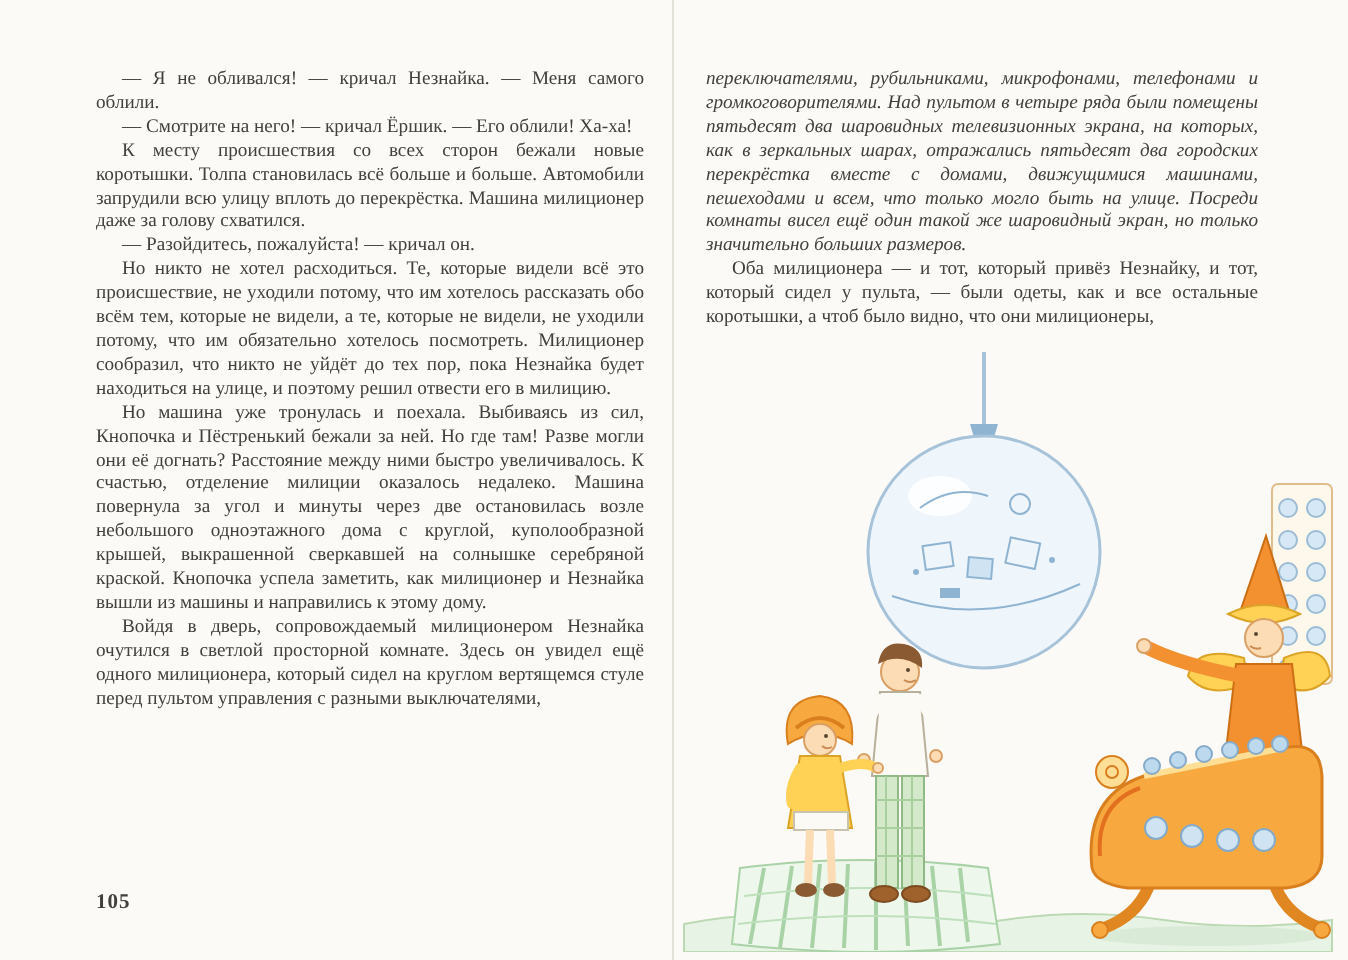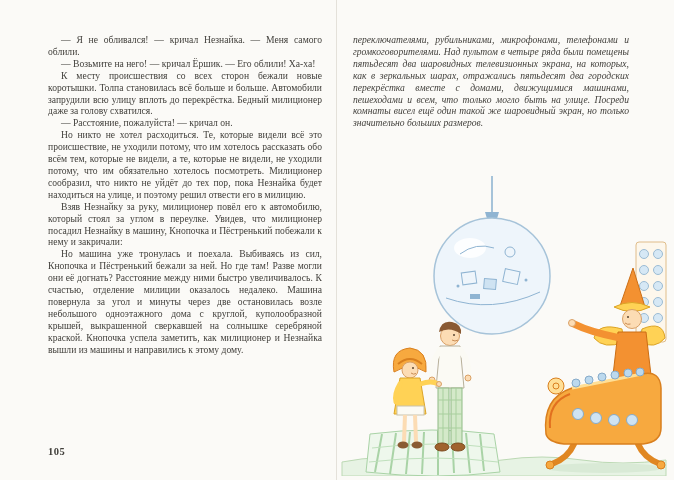--- a/index.html
+++ b/index.html
@@ -41,35 +41,36 @@
   }
 </style>
 </head>
 <body>
 
 <div class="spread">
 
   <div class="page page-left">
     <div class="text-col">
         <p>— Я не обливался! — кричал Незнайка. — Меня самого облили.</p>
-        <p>— Возьмите на него! — кричал Ёршик. — Его облили! Ха-ха!</p>
-        <p>К месту происшествия со всех сторон бежали новые коротышки. Толпа становилась всё больше и больше. Автомобили запрудили всю улицу вплоть до перекрёстка. Бедный милиционер даже за голову схватился.</p>
-        <p>— Расстояние, пожалуйста! — кричал он.</p>
+        <p>— Смотрите на него! — кричал Ёршик. — Его облили! Ха-ха!</p>
+        <p>К месту происшествия со всех сторон бежали новые коротышки. Толпа становилась всё больше и больше. Автомобили запрудили всю улицу вплоть до перекрёстка. Машина милиционер даже за голову схватился.</p>
+        <p>— Разойдитесь, пожалуйста! — кричал он.</p>
         <p>Но никто не хотел расходиться. Те, которые видели всё это происшествие, не уходили потому, что им хотелось рассказать обо всём тем, которые не видели, а те, которые не видели, не уходили потому, что им обязательно хотелось посмотреть. Милиционер сообразил, что никто не уйдёт до тех пор, пока Незнайка будет находиться на улице, и поэтому решил отвести его в милицию.</p>
-        <p>Взяв Незнайку за руку, милиционер повёл его к автомобилю, который стоял за углом в переулке. Увидев, что милиционер посадил Незнайку в машину, Кнопочка и Пёстренький побежали к нему и закричали:</p>
         <p>Но машина уже тронулась и поехала. Выбиваясь из сил, Кнопочка и Пёстренький бежали за ней. Но где там! Разве могли они её догнать? Расстояние между ними быстро увеличивалось. К счастью, отделение милиции оказалось недалеко. Машина повернула за угол и минуты через две остановилась возле небольшого одноэтажного дома с круглой, куполообразной крышей, выкрашенной сверкавшей на солнышке серебряной краской. Кнопочка успела заметить, как милиционер и Незнайка вышли из машины и направились к этому дому.</p>
+        <p>Войдя в дверь, сопровождаемый милиционером Незнайка очутился в светлой просторной комнате. Здесь он увидел ещё одного милиционера, который сидел на круглом вертящемся стуле перед пультом управления с разными выключателями,</p>
       </div>
     <div class="page-number">105</div>
   </div>
 
   <div class="gutter"></div>
 
   <div class="page page-right">
     <div class="text-col">
         <p class="no-indent">переключателями, рубильниками, микрофонами, телефонами и громкоговорителями. Над пультом в четыре ряда были помещены пятьдесят два шаровидных телевизионных экрана, на которых, как в зеркальных шарах, отражались пятьдесят два городских перекрёстка вместе с домами, движущимися машинами, пешеходами и всем, что только могло быть на улице. Посреди комнаты висел ещё один такой же шаровидный экран, но только значительно больших размеров.</p>
+        <p>Оба милиционера — и тот, который привёз Незнайку, и тот, который сидел у пульта, — были одеты, как и все остальные коротышки, а чтоб было видно, что они милиционеры,</p>
       </div>
 
     <svg class="illustration" viewBox="0 0 324 300" xmlns="http://www.w3.org/2000/svg">
 
       <g>
         <path d="M0 286 Q40 278 80 284 Q120 290 160 284 Q200 278 240 284 Q280 290 324 284 L324 300 L0 300 Z" fill="#e7f3e4" stroke="#bcd9b4" stroke-width="1"></path>
       </g>
 
       <g>
         <path d="M28 258 Q90 250 152 258 L158 296 Q95 304 24 296 Z" fill="#eef7ec" stroke="#a9d3a6"></path>

